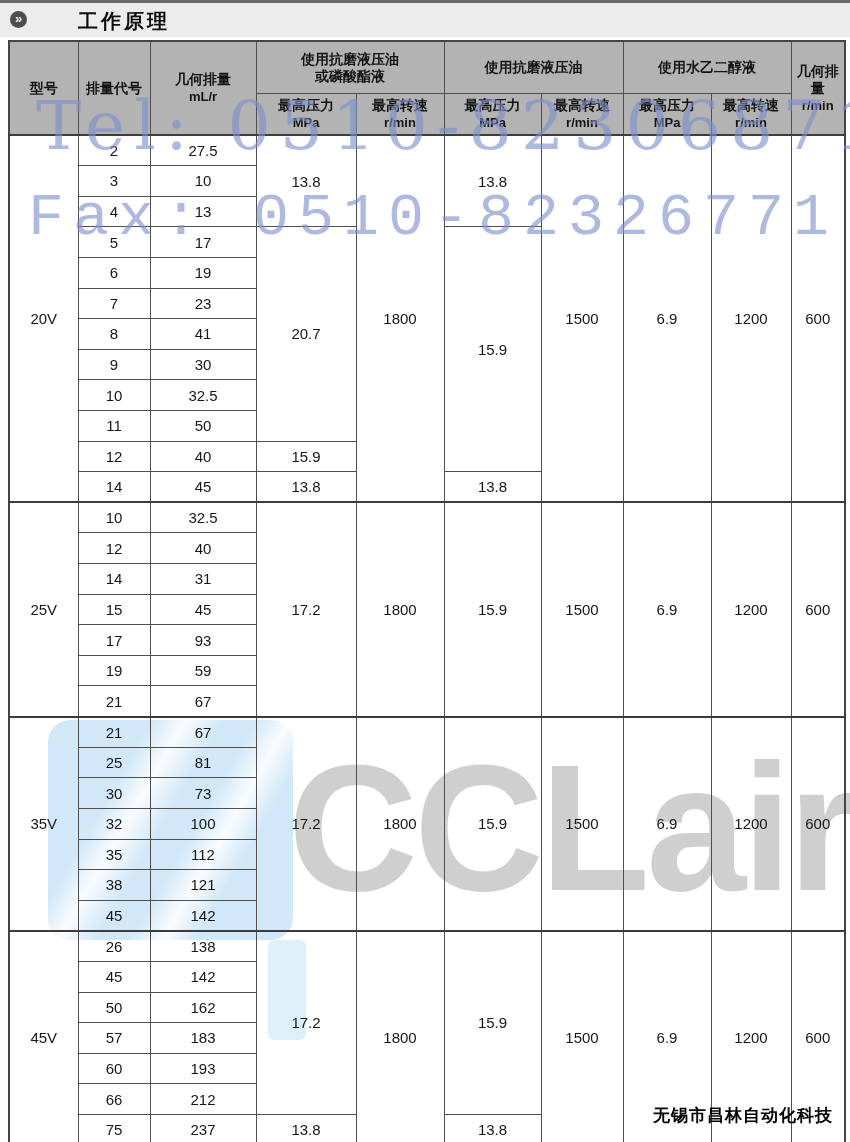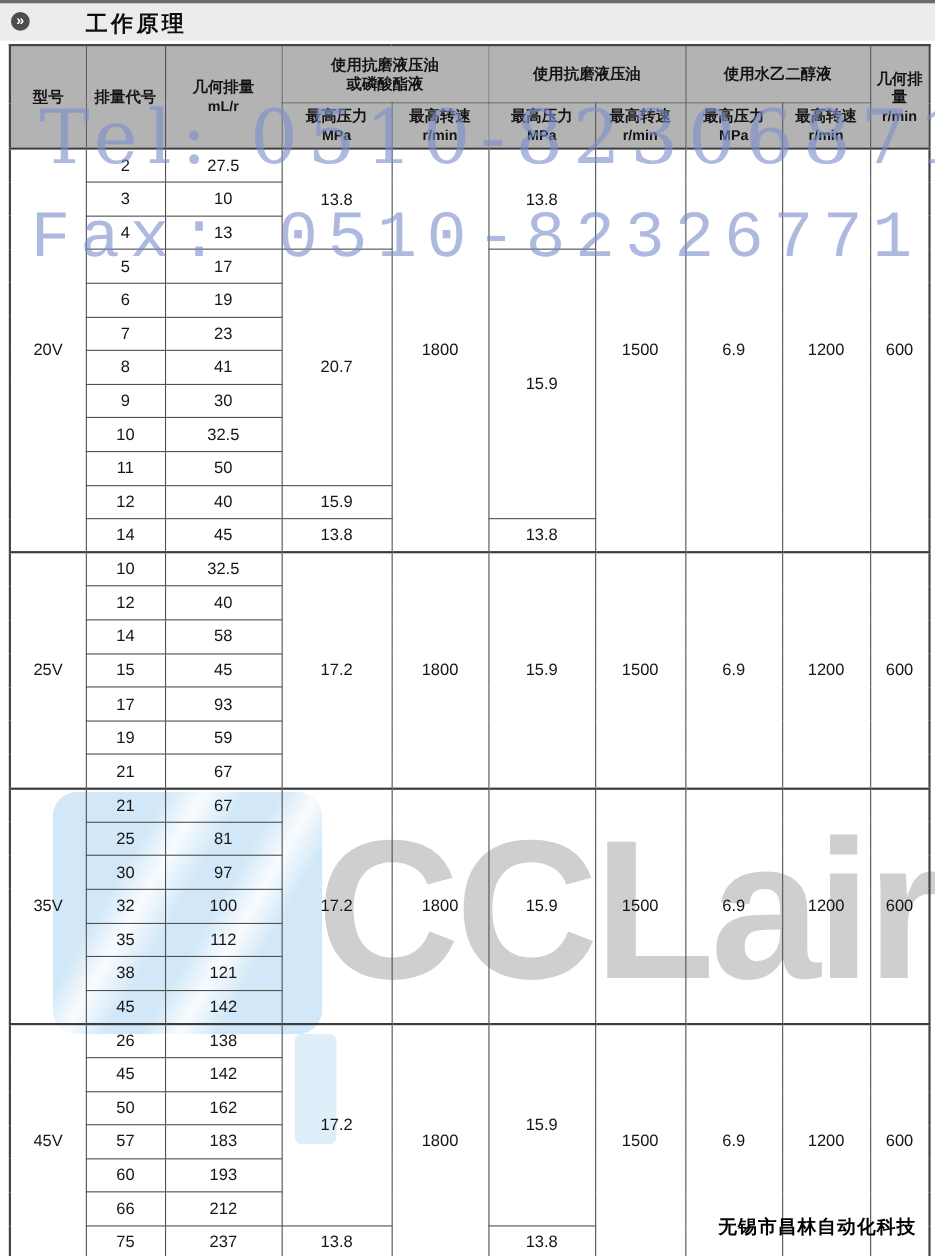--- a/index.html
+++ b/index.html
@@ -198,21 +198,21 @@
         <td rowspan="7">6.9</td>
         <td rowspan="7">1200</td>
         <td rowspan="7">600</td>
       </tr>
       <tr>
         <td>12</td>
         <td>40</td>
       </tr>
       <tr>
         <td>14</td>
-        <td>58</td>
+        <td>31</td>
       </tr>
       <tr>
         <td>15</td>
         <td>45</td>
       </tr>
       <tr>
         <td>17</td>
         <td>93</td>
       </tr>
       <tr>
@@ -235,21 +235,21 @@
         <td rowspan="7">6.9</td>
         <td rowspan="7">1200</td>
         <td rowspan="7">600</td>
       </tr>
       <tr>
         <td>25</td>
         <td>81</td>
       </tr>
       <tr>
         <td>30</td>
-        <td>97</td>
+        <td>73</td>
       </tr>
       <tr>
         <td>32</td>
         <td>100</td>
       </tr>
       <tr>
         <td>35</td>
         <td>112</td>
       </tr>
       <tr>

